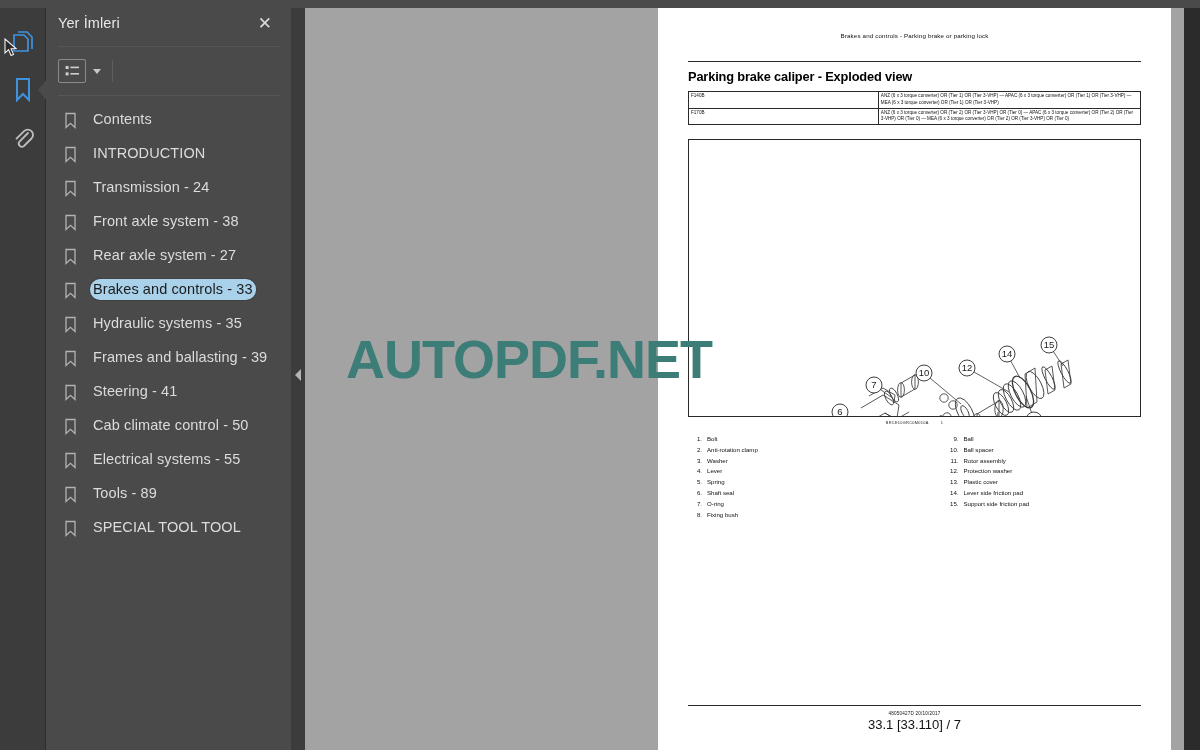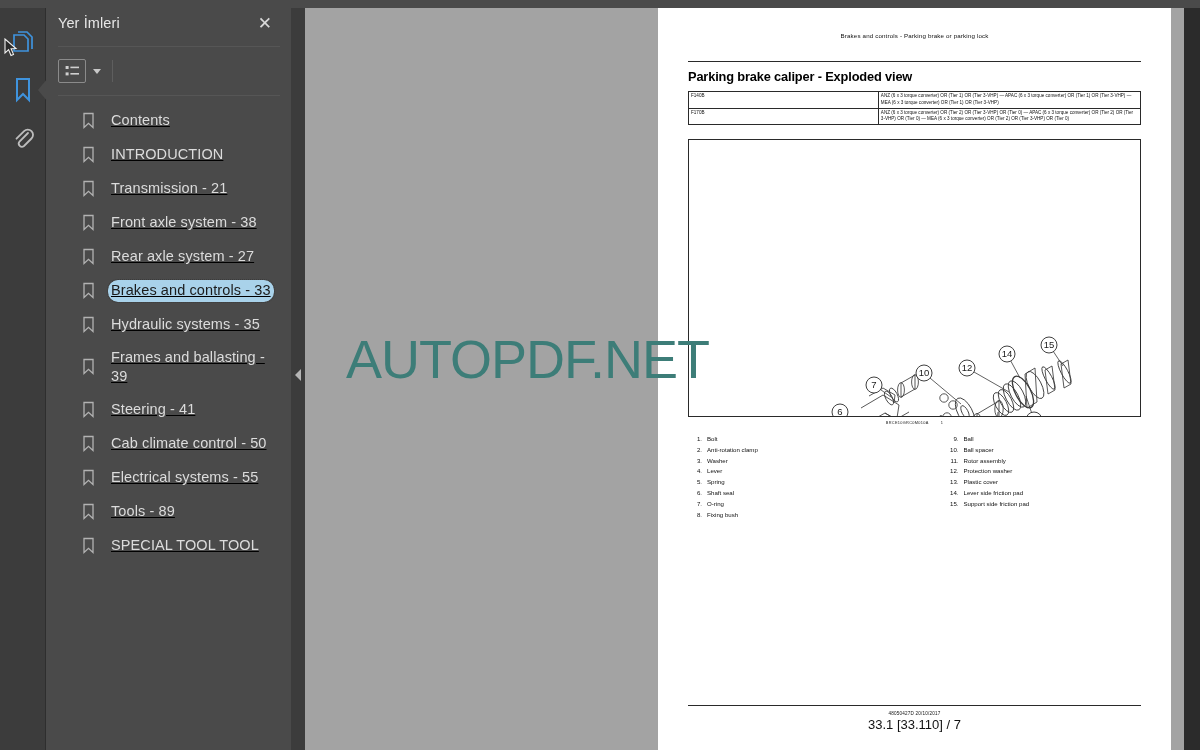--- a/index.html
+++ b/index.html
@@ -58,22 +58,22 @@
   }
   .tb-caret {
     width:0; height:0; border-left:4.5px solid transparent;
     border-right:4.5px solid transparent; border-top:5px solid #c8c8c8;
     margin-left:7px; cursor:pointer;
   }
   .tb-sep { width:1px; height:22px; background:#5e5e5e; margin-left:11px; }
 
   .bm-list { flex:1; overflow:hidden; padding-top:8px; }
   .bm-item {
-    display:flex; align-items:center; padding:5px 10px 5px 36px;
-    cursor:pointer; min-height:33px;text-decoration:underline;
+    display:flex; align-items:flex-start; padding:5px 10px 5px 18px;
+    cursor:pointer; min-height:33px;
   }
   .bm-icon { flex:0 0 16px; margin-top:3px; margin-right:10px; }
   .bm-label {
     color:#dcdcdc; font-size:14.5px; line-height:1.33;
     letter-spacing:.1px; word-break:break-word; padding:1px 3px;
   }
   .bm-item.selected .bm-label {
     background:#a9d2ea; color:#1b1b1b; outline:1px dotted #3b3b3b;
     outline-offset:0px;
     border-radius:10px;
@@ -142,21 +142,21 @@
   .footer {
     position:absolute; left:30px; right:30px; bottom:18px;
   }
   .hr-bot { height:1.1px; background:#2a2a2a; margin-bottom:5px; }
   .foot-l1 { text-align:center; font-size:4.6px; color:#111; letter-spacing:.2px; }
   .foot-l2 { text-align:center; font-size:13px; color:#111; margin-top:1px; }
 
   
   .watermark {
     position:absolute; left:346px; top:328px; z-index:30;
-    font-size:54px; font-weight:normal; color:#3d7d78;
+    font-size:54px; font-weight:bold; color:#3d7d78;
     letter-spacing:-1px; pointer-events:none;
     font-family:"Liberation Sans", sans-serif;
   }
   
   .gutter-r {
     position:absolute; right:0; top:0; width:16px; height:750px;
     background:#2b2b2b; z-index:25;
   }
 </style>
 </head>
@@ -232,21 +232,21 @@
         <div class="bm-item">
           <span class="bm-icon"><svg width="13" height="17" viewBox="0 0 13 17">
               <path d="M2 1.5 h9 v14 l-4.5 -4.2 l-4.5 4.2 z" fill="none" stroke="#b2b2b2" stroke-width="1.3"></path>
             </svg></span>
           <span class="bm-label">INTRODUCTION</span>
         </div>
         <div class="bm-item">
           <span class="bm-icon"><svg width="13" height="17" viewBox="0 0 13 17">
               <path d="M2 1.5 h9 v14 l-4.5 -4.2 l-4.5 4.2 z" fill="none" stroke="#b2b2b2" stroke-width="1.3"></path>
             </svg></span>
-          <span class="bm-label">Transmission - 21</span>
+          <span class="bm-label">Transmission - 24</span>
         </div>
         <div class="bm-item">
           <span class="bm-icon"><svg width="13" height="17" viewBox="0 0 13 17">
               <path d="M2 1.5 h9 v14 l-4.5 -4.2 l-4.5 4.2 z" fill="none" stroke="#b2b2b2" stroke-width="1.3"></path>
             </svg></span>
           <span class="bm-label">Front axle system - 38</span>
         </div>
         <div class="bm-item">
           <span class="bm-icon"><svg width="13" height="17" viewBox="0 0 13 17">
               <path d="M2 1.5 h9 v14 l-4.5 -4.2 l-4.5 4.2 z" fill="none" stroke="#b2b2b2" stroke-width="1.3"></path>

